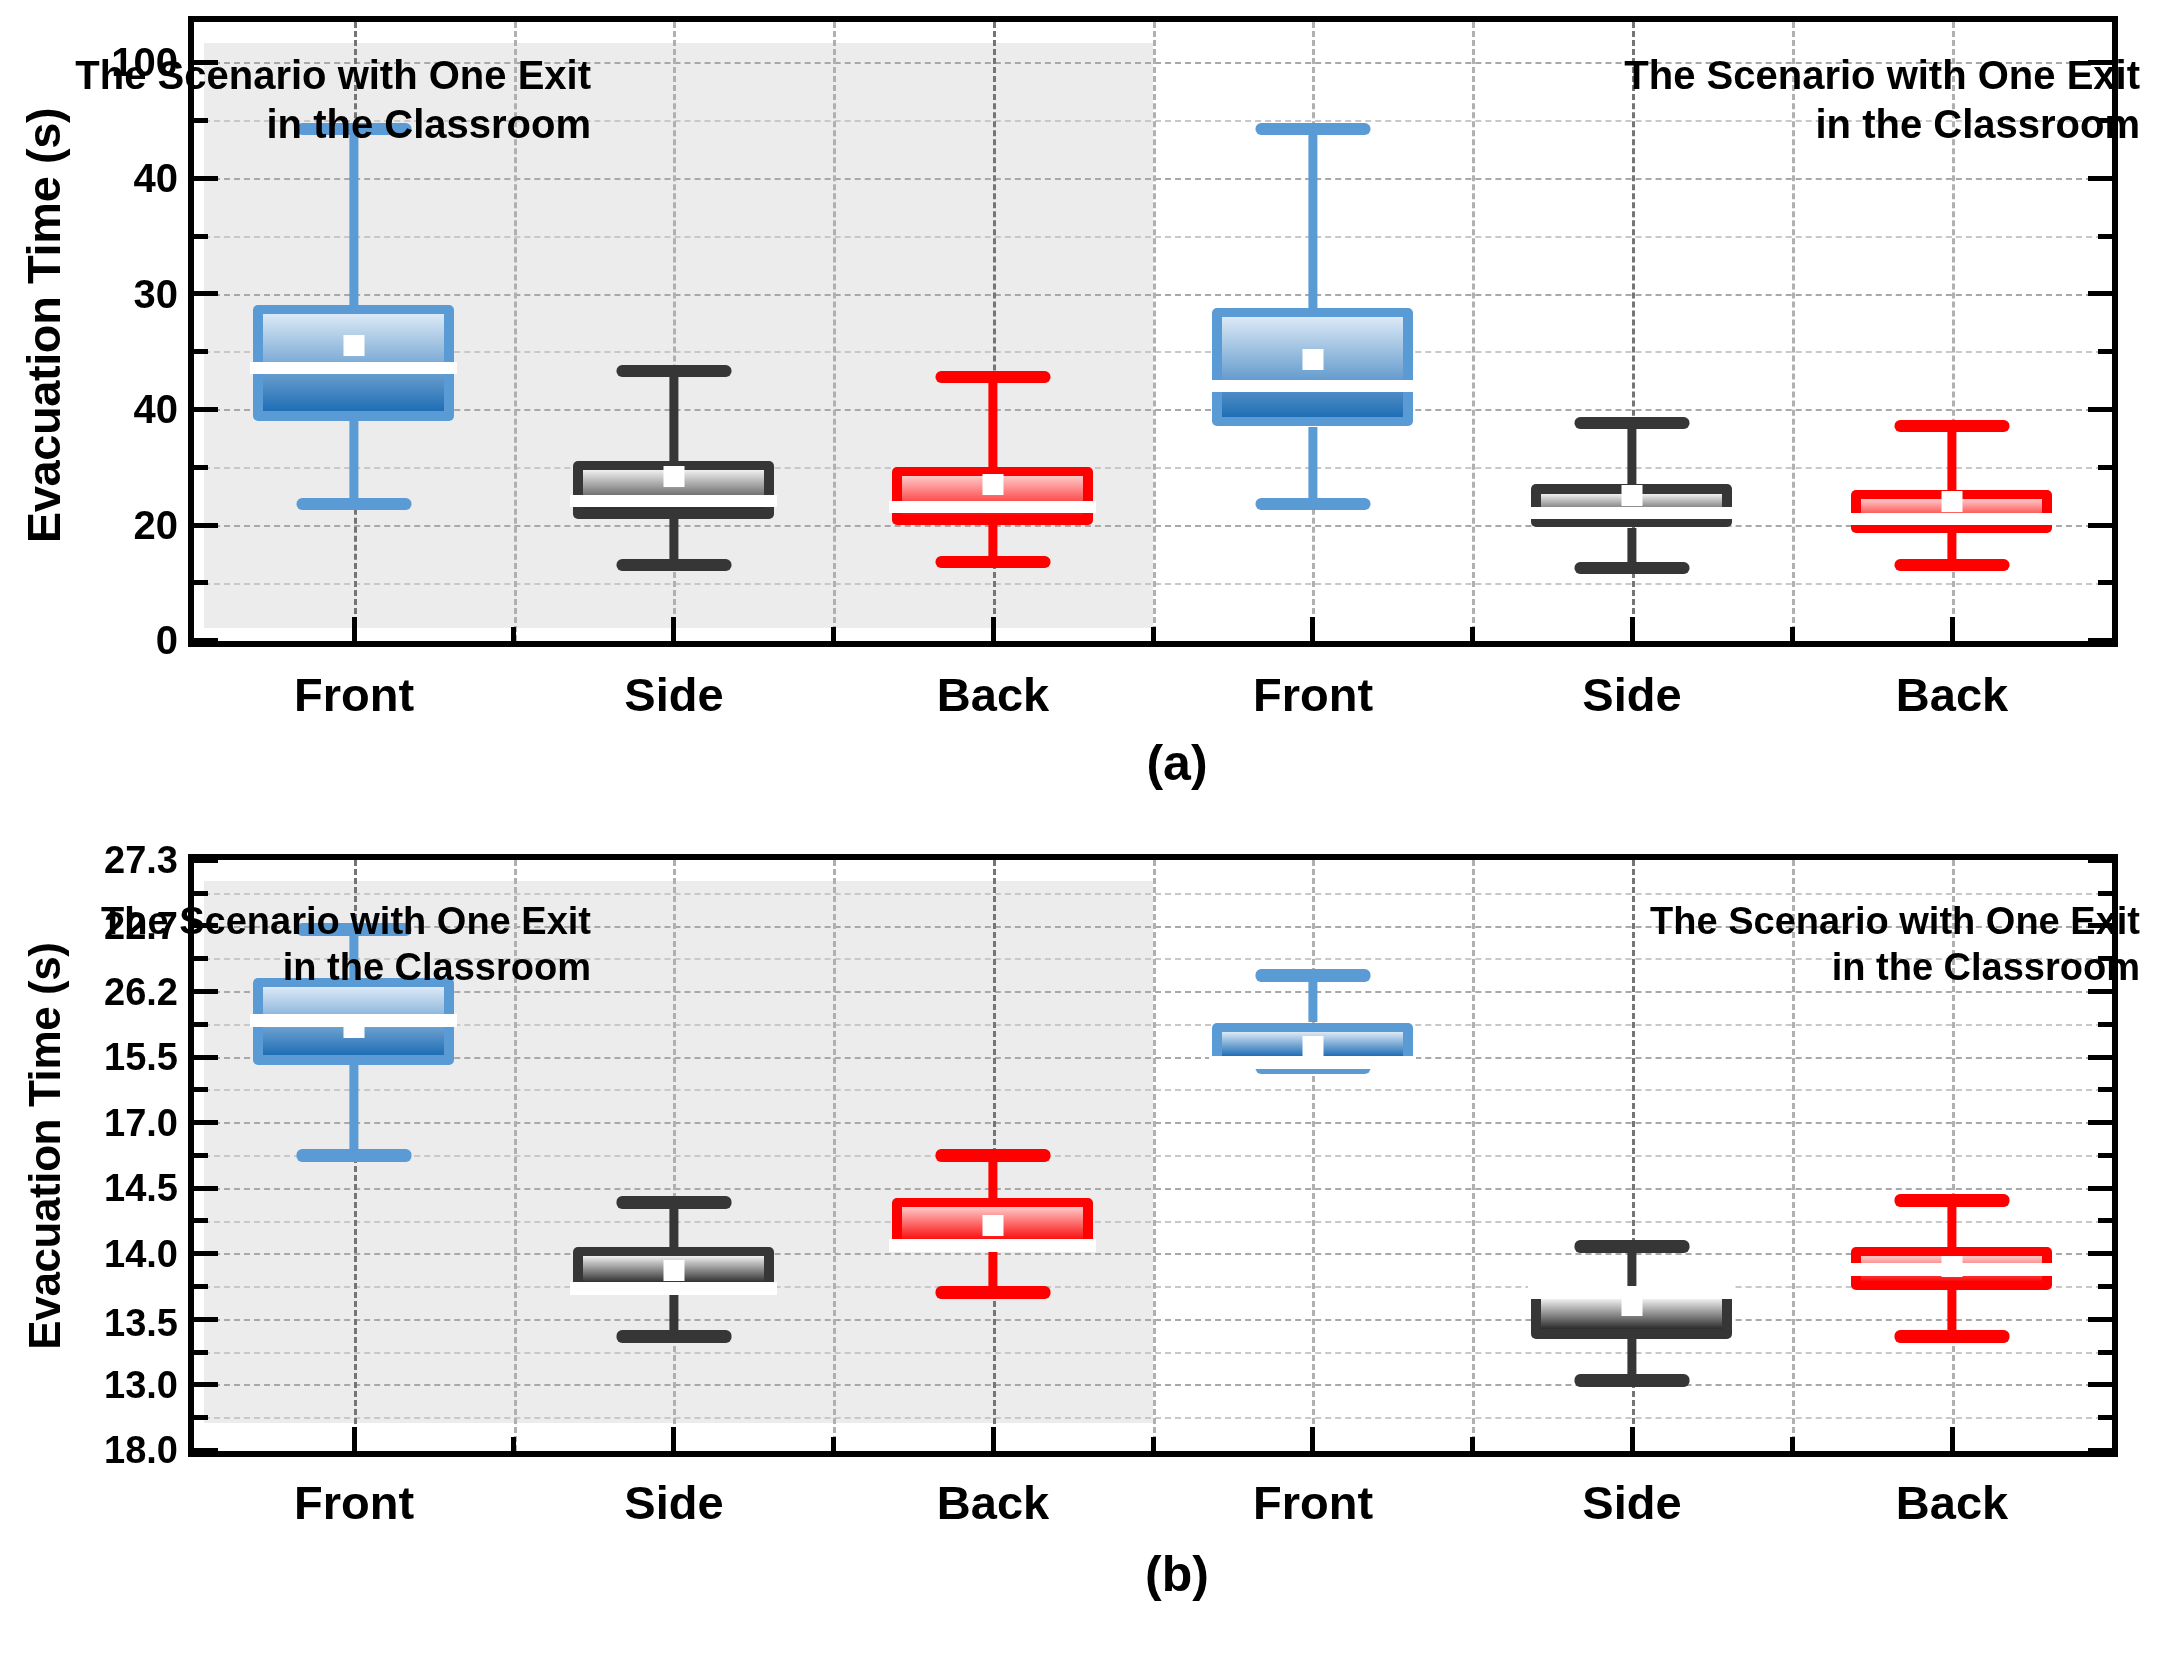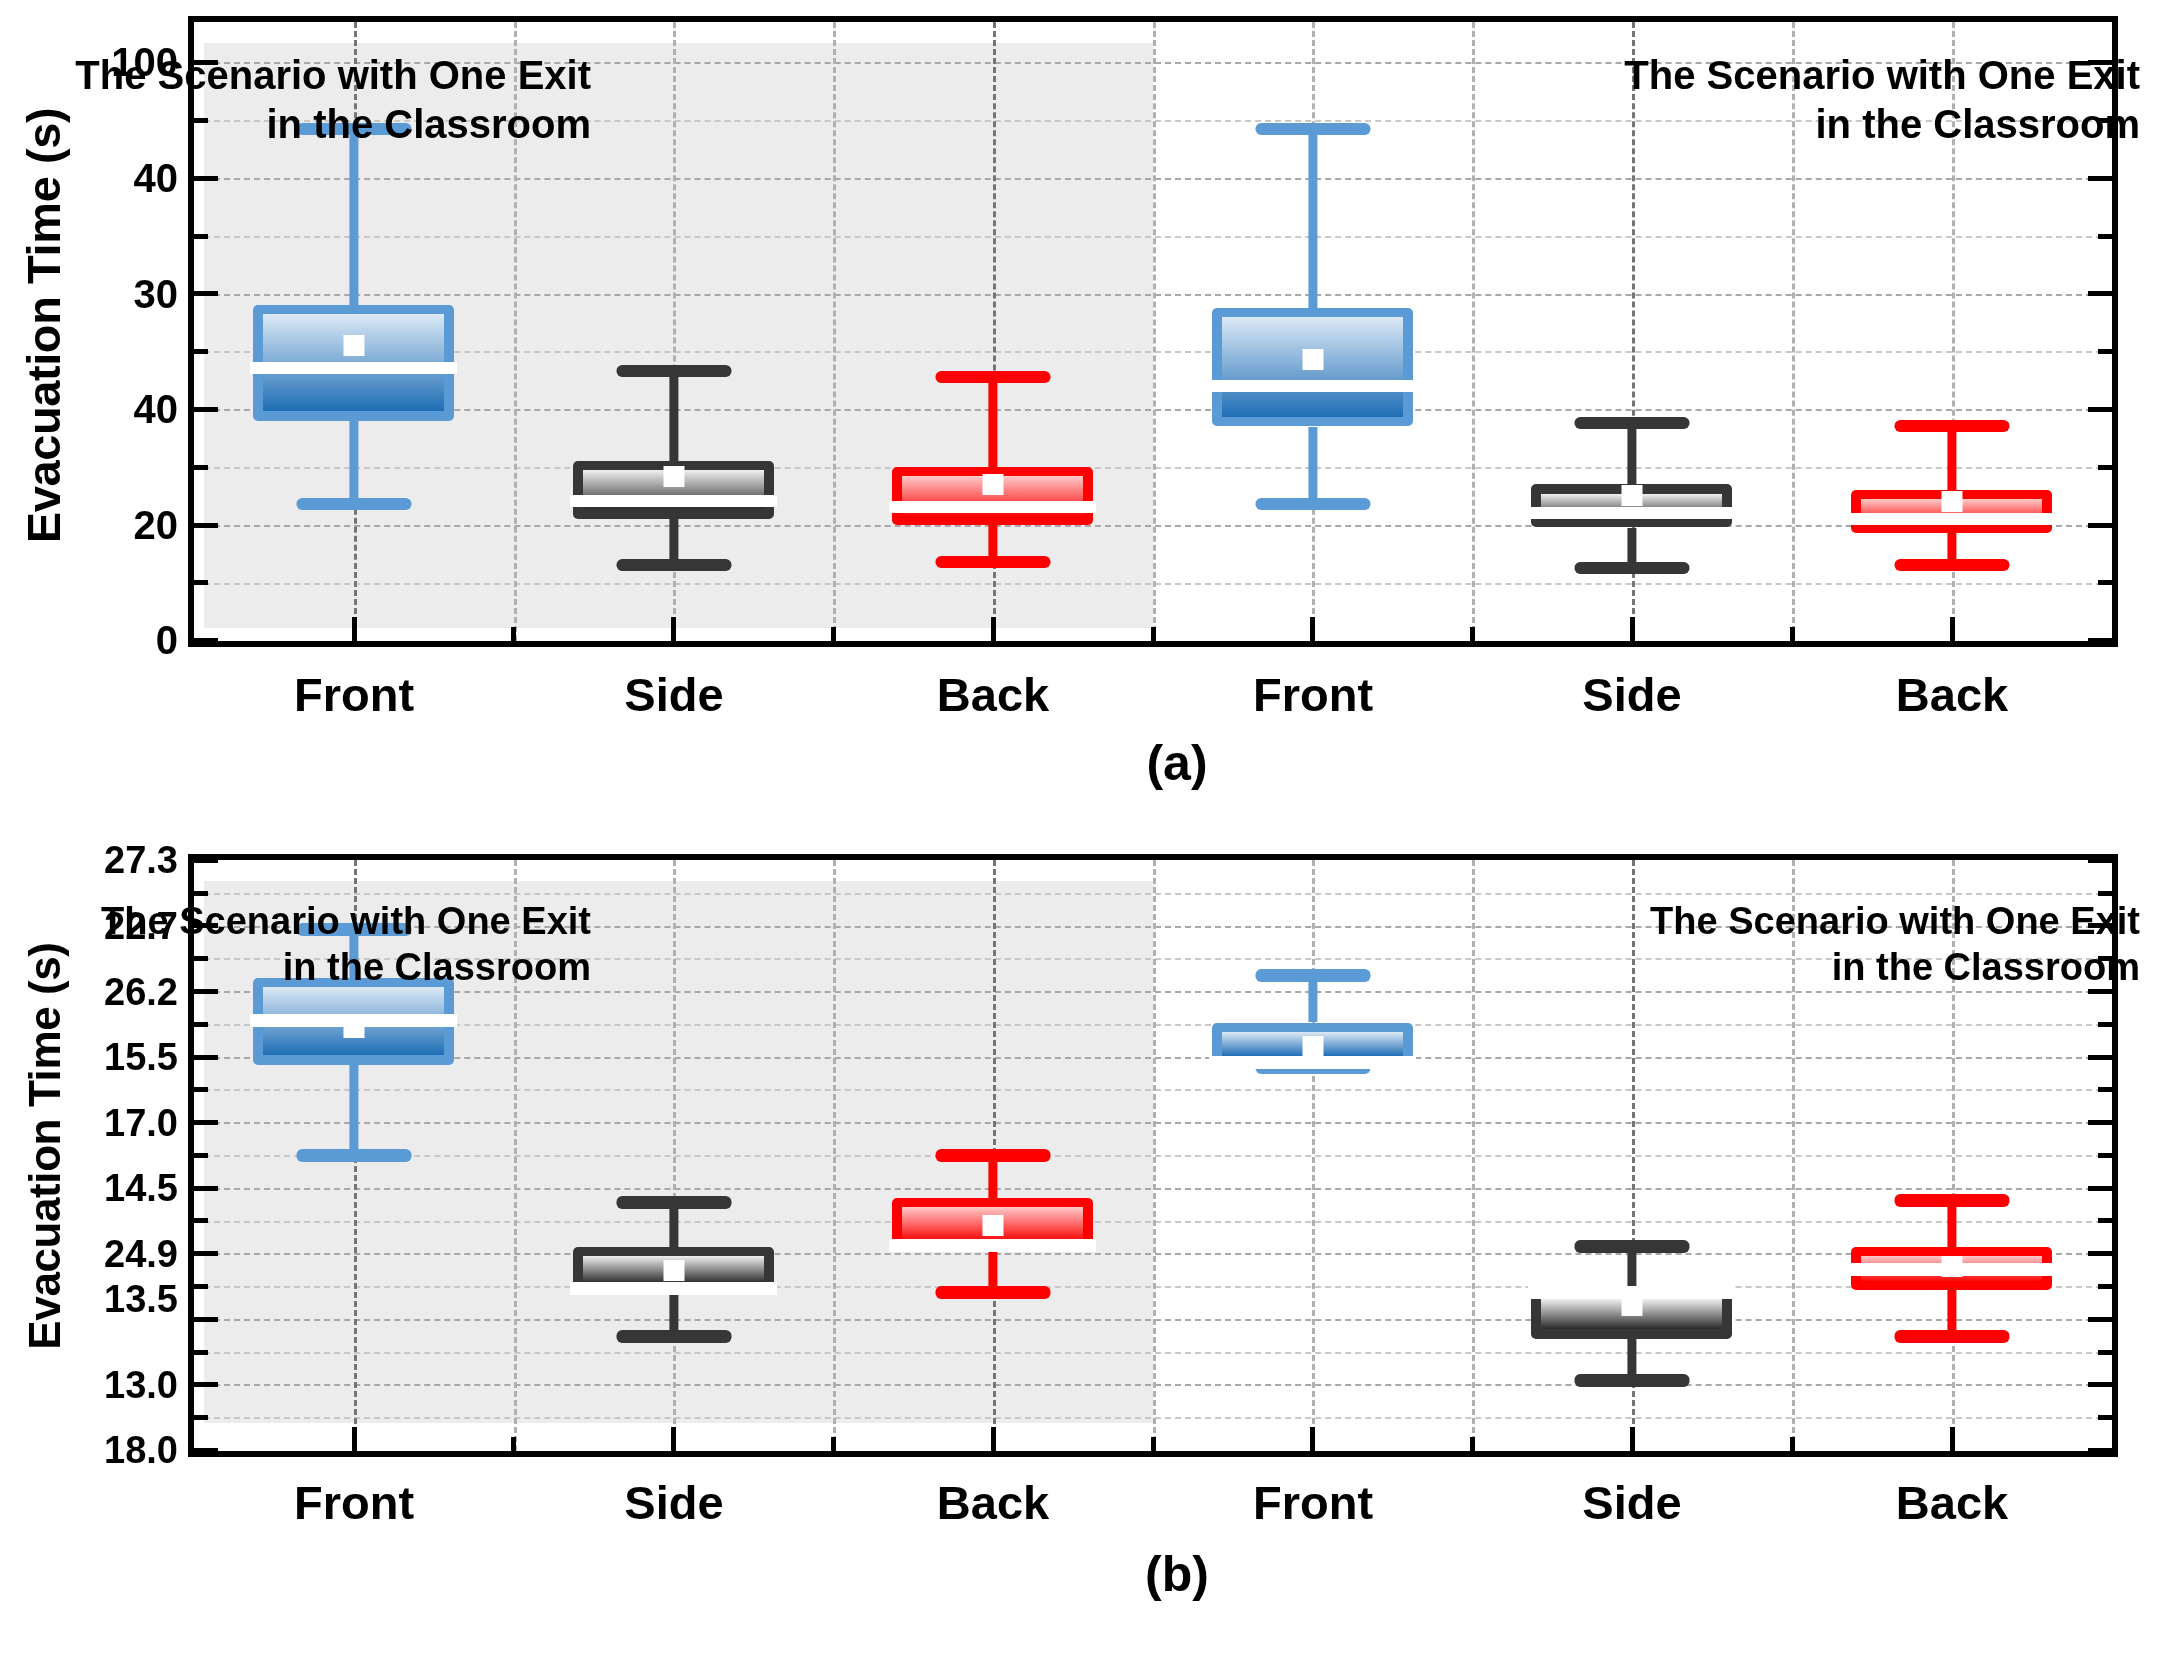--- a/index.html
+++ b/index.html
@@ -267,22 +267,22 @@
         <div class="xlab" style="font-size: 47px; left: 1952px; top: 667px;">Back</div>
       </div>
     <div class="panel-tag" id="a-tag" style="font-size: 50px; left: 1177px; top: 734px;">(a)</div>
   </div>
 
   <div class="panel" id="panel-b">
     <div class="ylabel" id="b-ylabel" style="font-size: 44px; width: 539px; text-align: center; left: -225px; top: 284px;">Evacuation Time  (s)</div>
     <div class="ytick-col" id="b-yticks" style="right: 2005px; left: 0px; top: 0px; height: 603px; font-size: 38px;">
         <div class="yt" style="top: 613px;">18.0</div>
         <div class="yt" style="top: 548px;">13.0</div>
-        <div class="yt" style="top: 462px;">13.5</div>
-        <div class="yt" style="top: 417px;">24.9</div>
+        <div class="yt" style="top: 486px;">13.5</div>
+        <div class="yt" style="top: 417px;">14.0</div>
         <div class="yt" style="top: 351px;">14.5</div>
         <div class="yt" style="top: 286px;">17.0</div>
         <div class="yt" style="top: 220px;">15.5</div>
         <div class="yt" style="top: 155px;">26.2</div>
         <div class="yt" style="top: 89px;">22.7</div>
         <div class="yt" style="top: 23.4px;">27.3</div>
       </div>
     <div class="plotbox" id="b-plot" style="left: 188px; top: 17px; width: 1930px; height: 603px;">
       <div class="plotinner" id="b-inner">
           <div class="shade" style="left: 9.6px; width: 949px; top: 21px; bottom: 28px;"></div>

